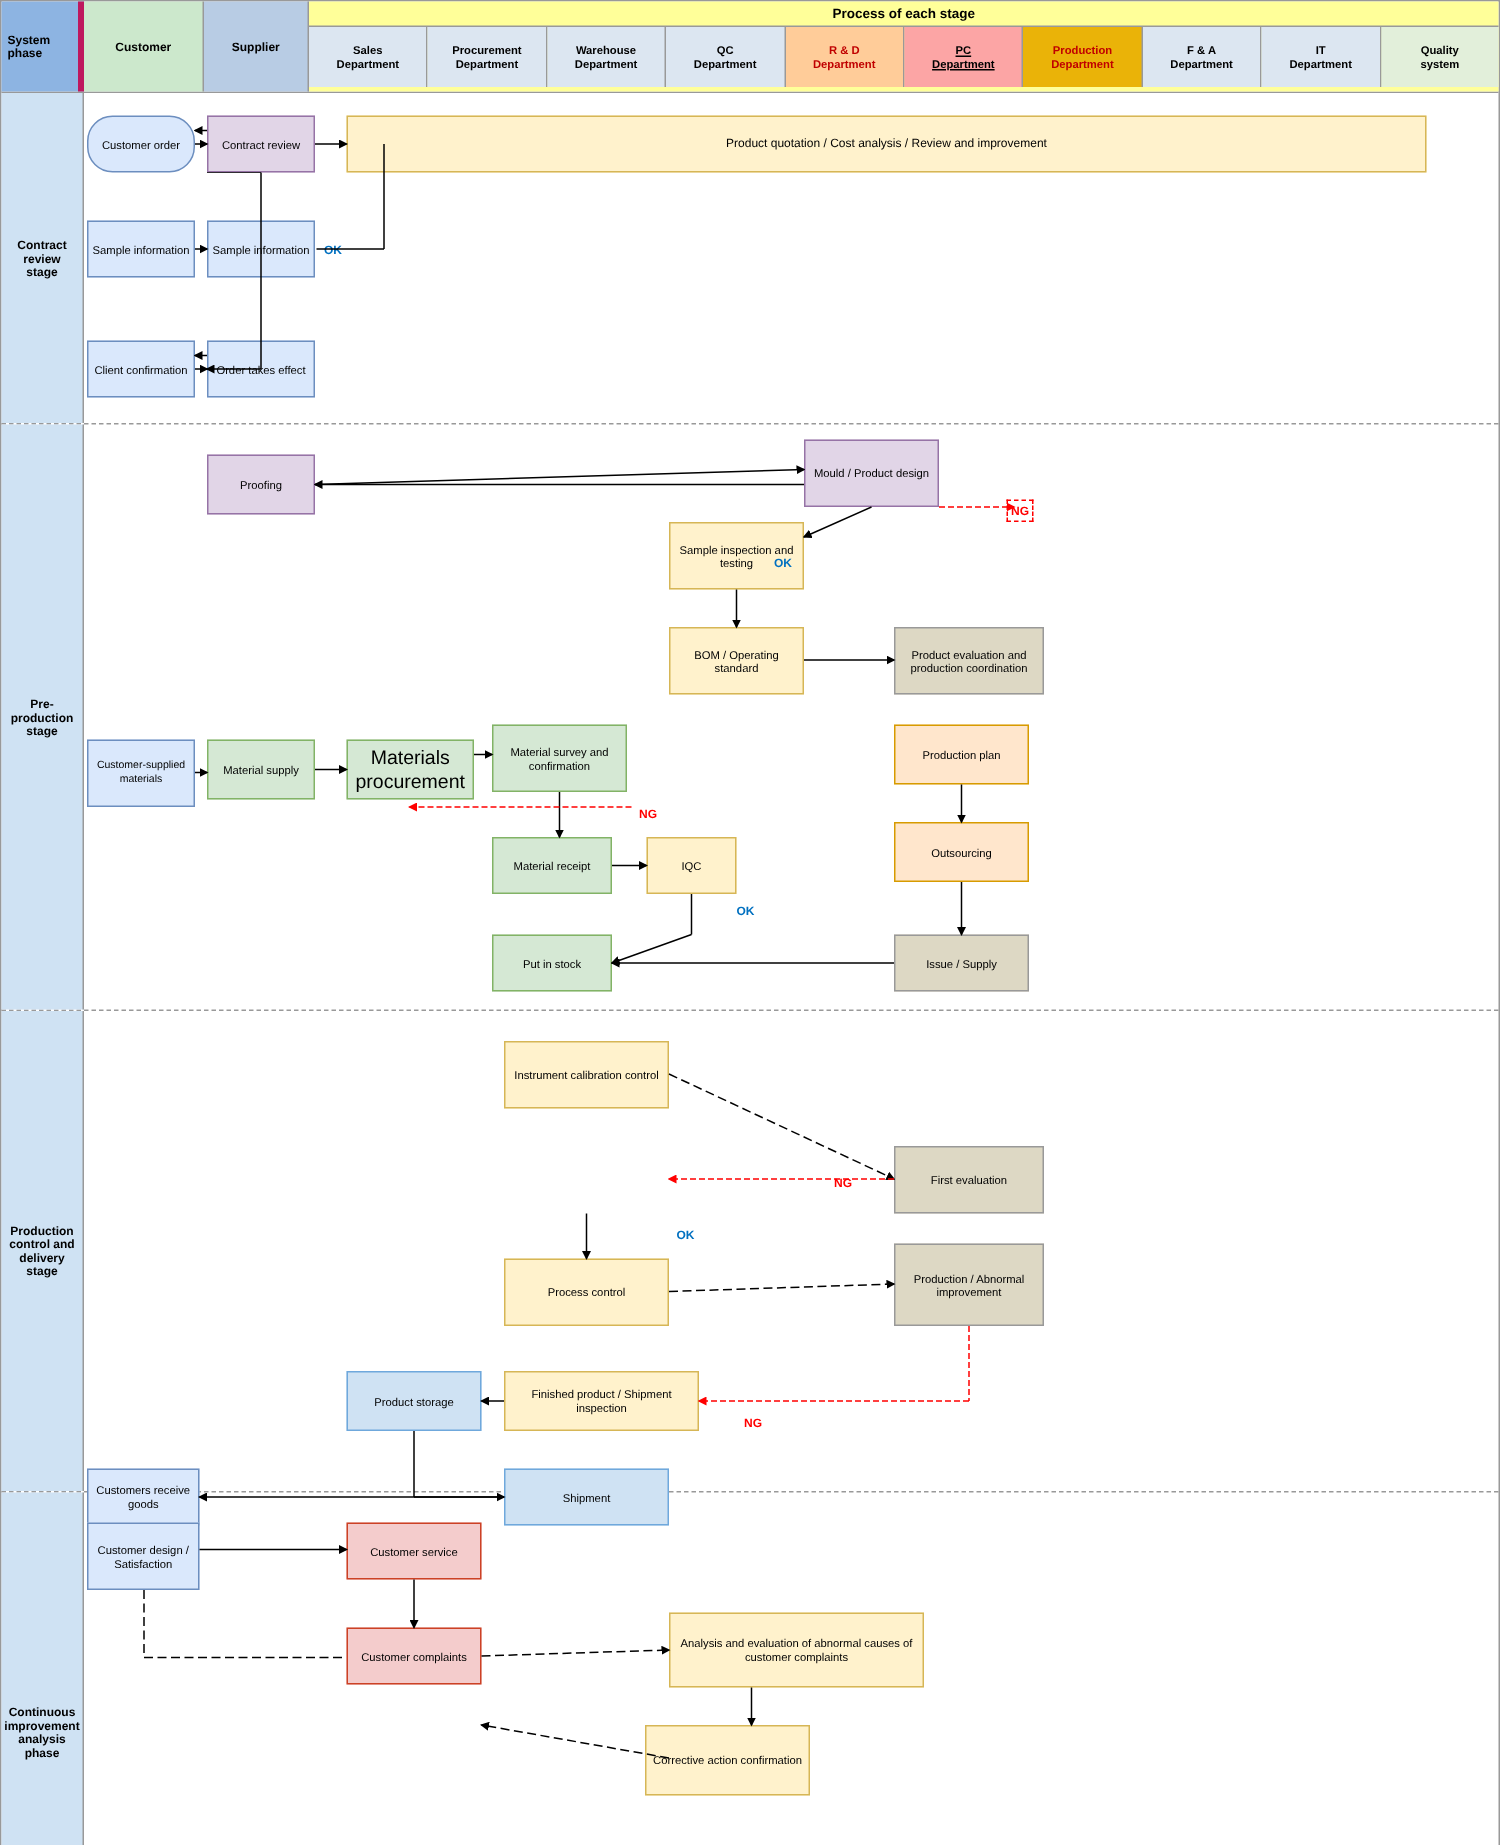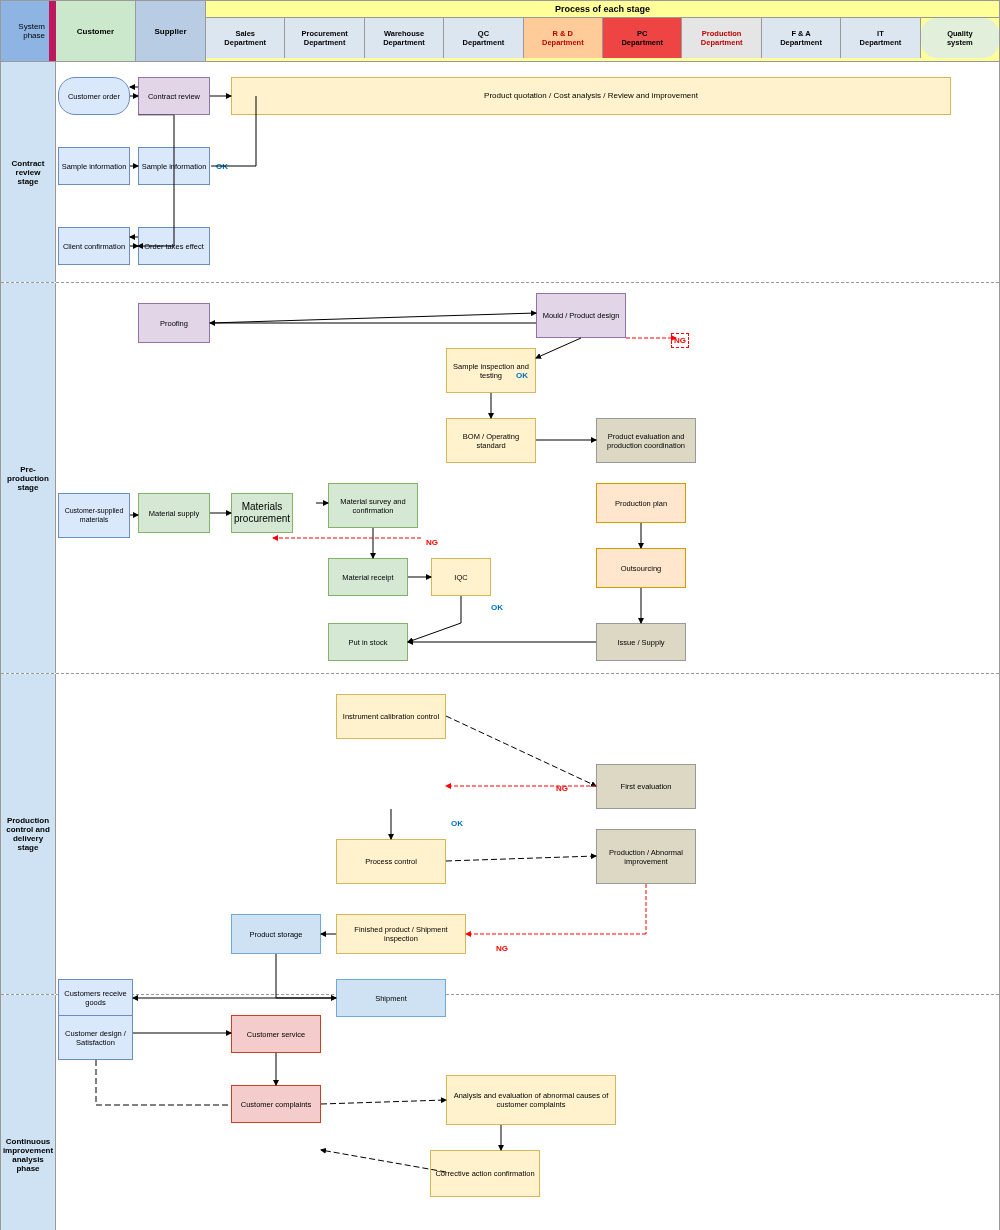--- a/index.html
+++ b/index.html
@@ -2,38 +2,38 @@
 <html><head>
   <meta charset="utf-8">
   <style>
     * { box-sizing: border-box; margin: 0; padding: 0; }
     body { font-family: Arial, sans-serif; font-size: 9px; background: #fff; }
     
     .main-container { width: 1000px; min-height: 1230px; border: 1px solid #999; }
     
     
     .header-row { display: flex; border-bottom: 1px solid #999; }
-    .header-system-phase { width: 55px; background: #8db4e2; border-right: 7px solid #be185d; display: flex; align-items: center; justify-content: center; text-align: right; padding: 4px; font-weight: normal; font-size: 8px; min-height: 60px; }
+    .header-system-phase { width: 55px; background: #8db4e2; border-right: 4px solid #be185d; display: flex; align-items: center; justify-content: center; text-align: left; padding: 4px; font-weight: bold; font-size: 8px; min-height: 60px; }
     .header-customer { width: 80px; background: #cce8cc; border-right: 1px solid #999; display: flex; align-items: center; justify-content: center; text-align: center; font-weight: bold; font-size: 8px; min-height: 60px; }
     .header-supplier { width: 70px; background: #b8cce4; border-right: 1px solid #999; display: flex; align-items: center; justify-content: center; text-align: center; font-weight: bold; font-size: 8px; min-height: 60px; }
     .header-process { flex: 1; background: #ffff99; }
     .process-title { text-align: center; padding: 3px; border-bottom: 1px solid #999; font-weight: bold; font-size: 9px; }
     .dept-row { display: flex; }
     .dept-cell { flex: 1; text-align: center; padding: 3px 2px; border-right: 1px solid #999; font-size: 7.5px; font-weight: bold; display: flex; align-items: center; justify-content: center; min-height: 40px; }
     .dept-cell:last-child { border-right: none; }
     .dept-sales { background: #dce6f1; }
     .dept-procurement { background: #dce6f1; }
     .dept-warehouse { background: #dce6f1; }
     .dept-qc { background: #dce6f1; }
     .dept-rd { background: #ffcc99; color: #c00000; }
-    .dept-pc { background: #ef4444; }
-    .dept-production { background: #e5e5e5; color: #c00000; text-align: center; }
+    .dept-pc { background: #fca5a5; text-decoration: underline; }
+    .dept-production { background: #eab308; color: #c00000; text-align: center; }
     .dept-fa { background: #dce6f1; }
     .dept-it { background: #dce6f1; }
-    .dept-quality { background: #e2efda; border-radius: 16px; }
+    .dept-quality { background: #e2efda; }
 
     
     .stage-row { display: flex; border-bottom: 1px dashed #999; position: relative; }
     .stage-label { width: 55px; background: #cfe2f3; border-right: 1px solid #999; display: flex; align-items: center; justify-content: center; text-align: center; padding: 4px; font-size: 8px; font-weight: bold; }
     .stage-content { flex: 1; position: relative; }
 
     
     .box { position: absolute; border: 1px solid #666; display: flex; align-items: center; justify-content: center; text-align: center; padding: 2px; font-size: 7.5px; line-height: 1.2; }
     .box-blue { background: #dae8fc; border-color: #6c8ebf; }
     .box-green { background: #d5e8d4; border-color: #82b366; }
@@ -145,21 +145,21 @@
       <div class="box box-yellow" style="left:390px; top:65px; width:90px; height:45px; font-size:7.5px;">Sample inspection and testing</div>
 
       <div class="box box-yellow" style="left:390px; top:135px; width:90px; height:45px; font-size:7.5px;">BOM / Operating standard</div>
 
       <div class="box box-tan" style="left:540px; top:135px; width:100px; height:45px; font-size:7.5px;">Product evaluation and production coordination</div>
 
       <div class="box box-blue" style="left:2px; top:210px; width:72px; height:45px; font-size:7px;">Customer-supplied materials</div>
 
       <div class="box box-green" style="left:82px; top:210px; width:72px; height:40px; font-size:7.5px;">Material supply</div>
 
-      <div class="box box-green" style="left:175px; top:210px; width:62px; height:40px; font-size:10px;">Materials procurement</div>
+      <div class="box box-green" style="left:175px; top:210px; width:85px; height:40px; font-size:13px;">Materials procurement</div>
 
       <div class="box box-green" style="left:272px; top:200px; width:90px; height:45px; font-size:7.5px;">Material survey and confirmation</div>
 
       <div class="box box-pink" style="left:540px; top:200px; width:90px; height:40px; font-size:7.5px;">Production plan</div>
 
       <div class="box box-green" style="left:272px; top:275px; width:80px; height:38px; font-size:7.5px;">Material receipt</div>
 
       <div class="box box-yellow" style="left:375px; top:275px; width:60px; height:38px;">IQC</div>
 
       <div class="box box-pink" style="left:540px; top:265px; width:90px; height:40px; font-size:7.5px;">Outsourcing</div>

